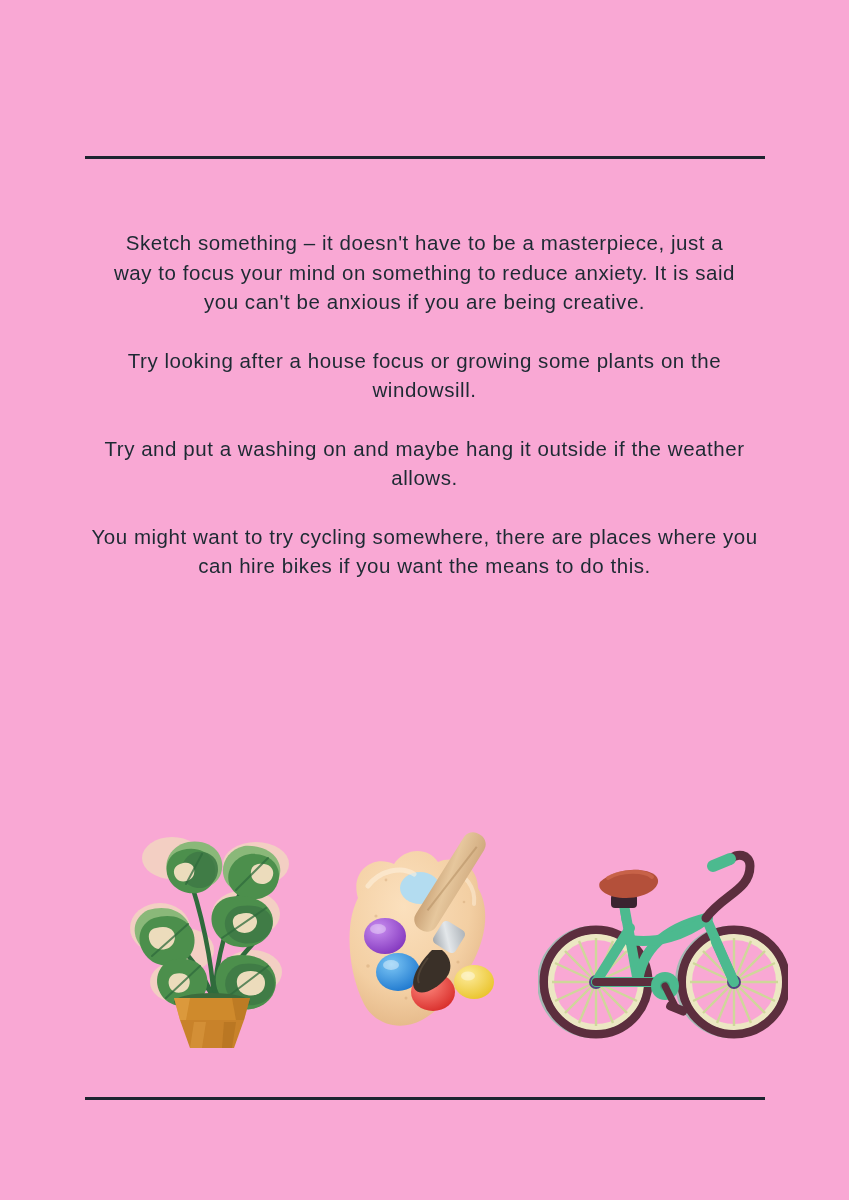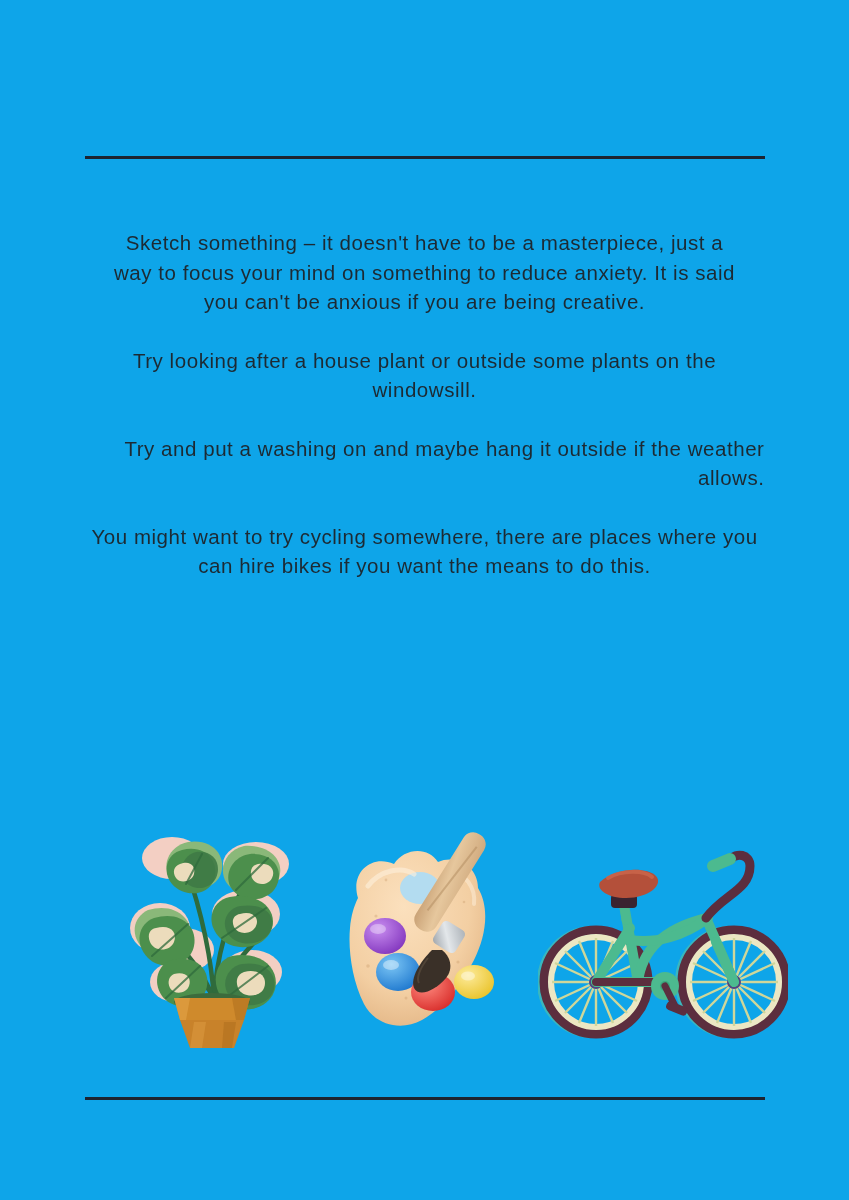--- a/index.html
+++ b/index.html
@@ -13,21 +13,21 @@
     overflow: hidden;
     background: #b3dcf0;
     font-family: "Liberation Sans", sans-serif;
     -webkit-font-smoothing: antialiased;
   }
 
   .page {
     position: relative;
     width: 849px;
     height: 1200px;
-    background: #0ea5e9;
+    background: #f9a8d4;
     box-sizing: border-box;
   }
 
   
   .rule {
     position: absolute;
     left: 85px;
     width: 680px;
     height: 3px;
     background: #1d2430;
@@ -53,21 +53,21 @@
     font-weight: 400;
     margin: 0 0 29px 0;
     padding: 0;
   }
   .tip:last-child { margin-bottom: 0; }
 
   
   .tip.t1 { width: 630px; margin-left: auto; margin-right: auto; }
   .tip.t2 { width: 625px; margin-left: auto; margin-right: auto; }
   .tip.t3 { width: 640px; margin-left: auto; margin-right: auto; }
-  .tip.t4 { width: 680px; margin-left: auto; margin-right: auto; text-align: right; }
+  .tip.t4 { width: 680px; margin-left: auto; margin-right: auto; }
   .tip.t5 { width: 668px; margin-left: auto; margin-right: auto; }
 
   
   .illustrations {
     position: absolute;
     left: 0;
     top: 832px;
     width: 849px;
     height: 220px;
   }
@@ -83,21 +83,21 @@
 </style>
 </head>
 <body>
 
 <div class="page">
 
   <div class="rule top"></div>
 
   <div class="content">
     <p class="tip t1">Sketch something – it doesn't have to be a masterpiece, just a way to focus your mind on something to reduce anxiety. It is said you can't be anxious if you are being creative.</p>
-    <p class="tip t2">Try looking after a house plant or outside some plants on the windowsill.</p>
+    <p class="tip t2">Try looking after a house focus or growing some plants on the windowsill.</p>
     <p class="tip t4">Try and put a washing on and maybe hang it outside if the weather allows.</p>
     <p class="tip t5">You might want to try cycling somewhere, there are places where you can hire bikes if you want the means to do this.</p>
   </div>
 
   <div class="illustrations">
 
     <div class="illo plant">
       <svg viewBox="0 0 180 218" xmlns="http://www.w3.org/2000/svg">
 
         <g fill="#f3cfc3">

